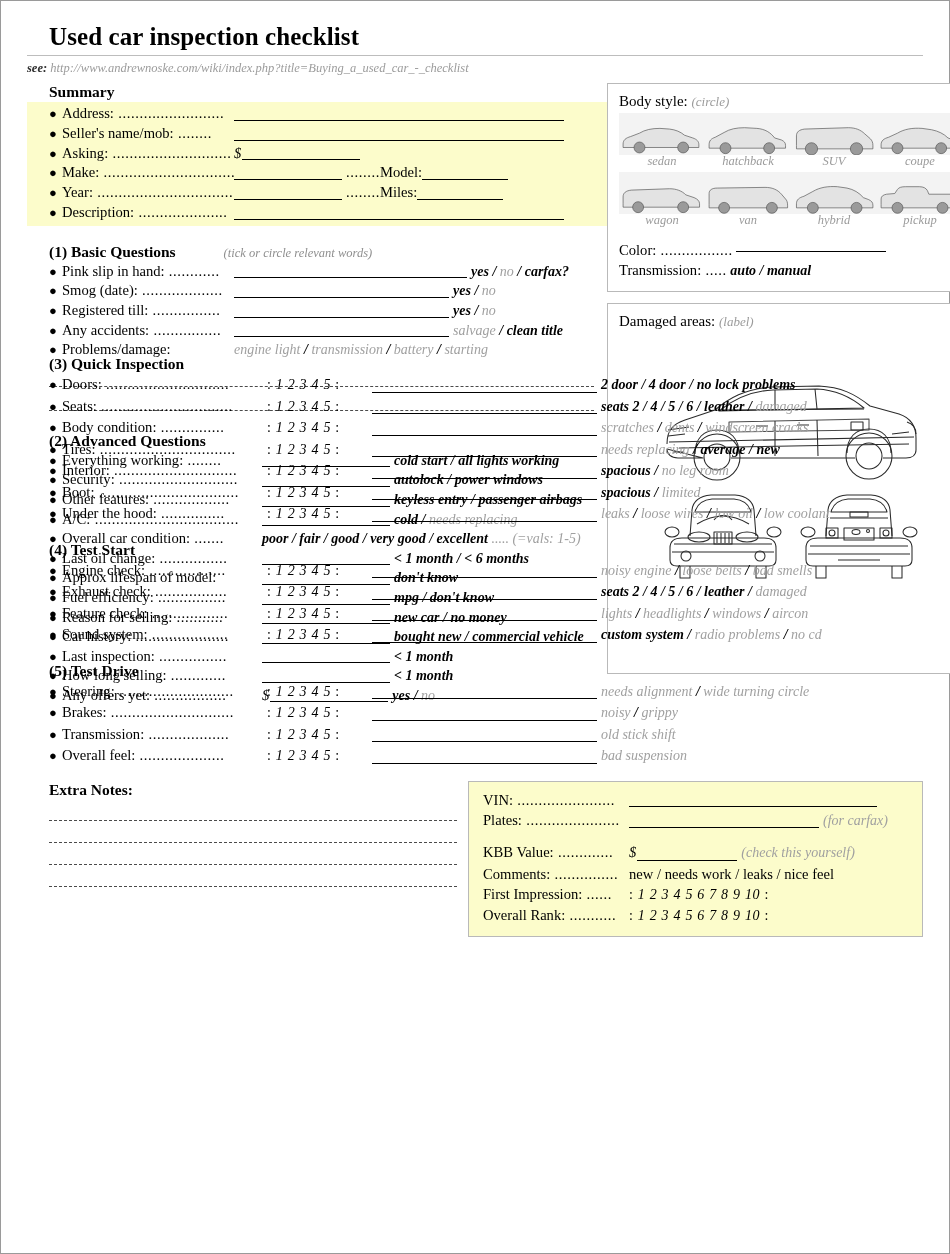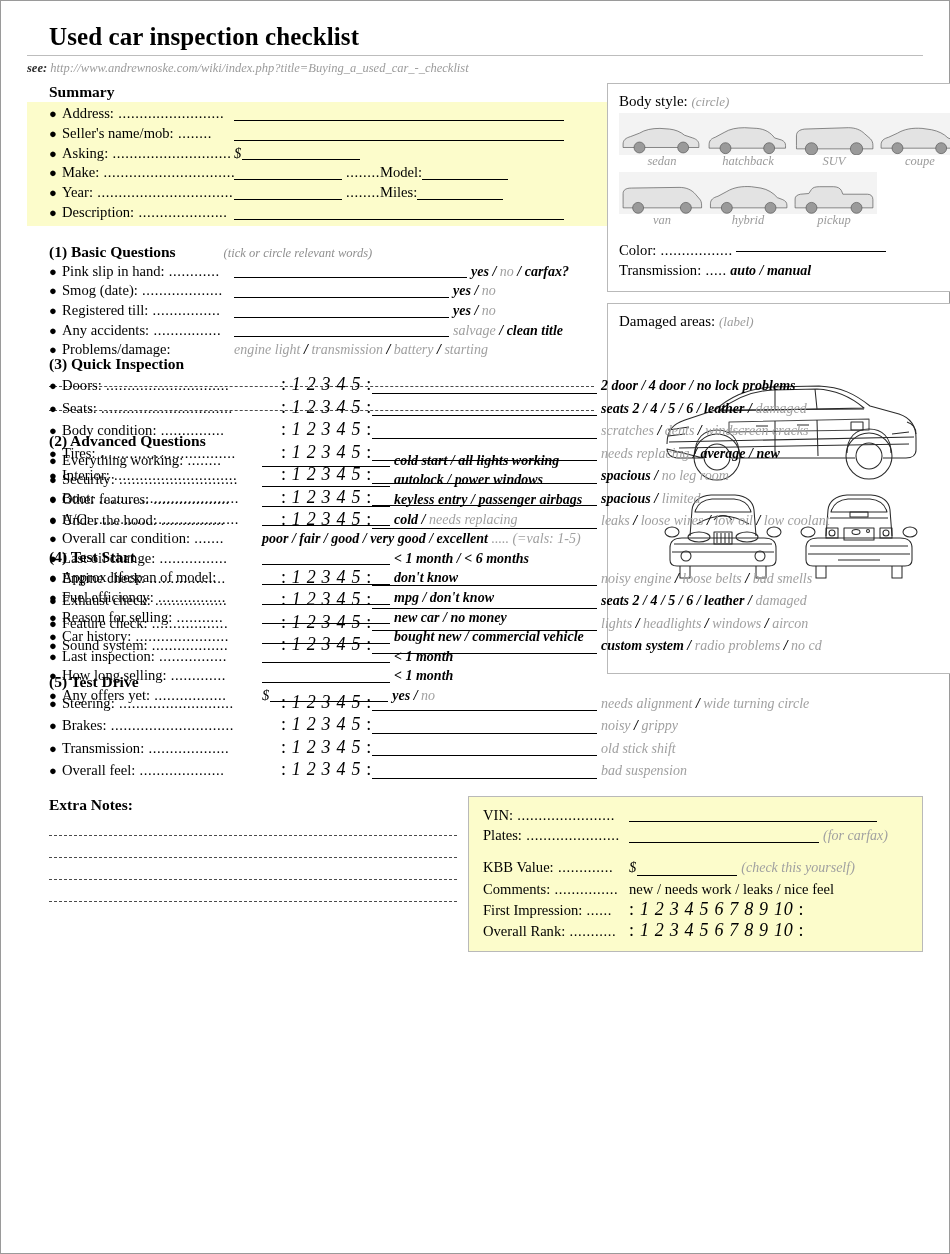--- a/index.html
+++ b/index.html
@@ -65,21 +65,21 @@
 
   
   .dashline{
     border-bottom:1px dashed #4a4a4a;height:0;margin:23px 0 0 0;
   }
   .dashline.first{margin-top:26px;}
 
   
   ul.rate li{display:flex;align-items:baseline;font-size:14.6px;line-height:20.5px;white-space:nowrap;}
   .col-lbl{flex:0 0 205px;display:flex;align-items:center;overflow:hidden;}
-  .scale{flex:0 0 105px;font-style:italic;font-size:18px;letter-spacing:.7px;text-align:right;}
+  .scale{flex:0 0 105px;font-style:italic;font-size:14px;letter-spacing:.7px;}
   .scale .colon{font-style:normal;}
 
   
   .panel{
     border:1px solid #b9b9b9;background:#fff;
     box-sizing:border-box;padding:9px 11px 10px 11px;
   }
   .panel-title{font-size:15px;}
   .panel-title .hint{font-style:italic;color:#9b9b9b;font-size:13px;}
 
@@ -342,20 +342,32 @@
               <div class="thumb">
                 <svg width="86" height="33" viewBox="0 0 126 46" preserveAspectRatio="xMidYMax meet">
                   <g stroke="#555" fill="#e3e3e3" stroke-width="1" stroke-linejoin="round">
                     <path d="M6 31 C6 25 10 22 17 20 L30 14 C40 8 52 6 66 7 L80 9 C90 11 98 15 104 21 L112 24 C116 26 118 28 118 32 L118 36 L6 36 Z"></path>
                     <circle cx="30" cy="36" r="8" fill="#9a9a9a"></circle>
                     <circle cx="94" cy="36" r="8" fill="#9a9a9a"></circle>
                   </g>
                 </svg>
               </div>
               <div class="cap">coupe</div>
+            </div>
+            <div class="cell">
+              <div class="thumb">
+                <svg width="86" height="33" viewBox="0 0 126 46" preserveAspectRatio="xMidYMax meet">
+                  <g stroke="#555" fill="#e3e3e3" stroke-width="1" stroke-linejoin="round">
+                    <path d="M6 31 L6 21 C6 15 10 12 18 11 L74 9 C84 9 92 12 98 18 L110 22 C115 24 118 27 118 31 L118 36 L6 36 Z"></path>
+                    <circle cx="28" cy="36" r="8" fill="#9a9a9a"></circle>
+                    <circle cx="94" cy="36" r="8" fill="#9a9a9a"></circle>
+                  </g>
+                </svg>
+              </div>
+              <div class="cap">wagon</div>
             </div>
             <div class="cell">
               <div class="thumb">
                 <svg width="86" height="33" viewBox="0 0 126 46" preserveAspectRatio="xMidYMax meet">
                   <g stroke="#555" fill="#e3e3e3" stroke-width="1" stroke-linejoin="round">
                     <path d="M6 32 L6 16 C6 11 10 8 18 8 L88 7 C98 7 106 10 112 17 L118 24 C120 26 121 29 121 33 L121 37 L6 37 Z"></path>
                     <circle cx="28" cy="37" r="8" fill="#9a9a9a"></circle>
                     <circle cx="98" cy="37" r="8" fill="#9a9a9a"></circle>
                   </g>
                 </svg>

